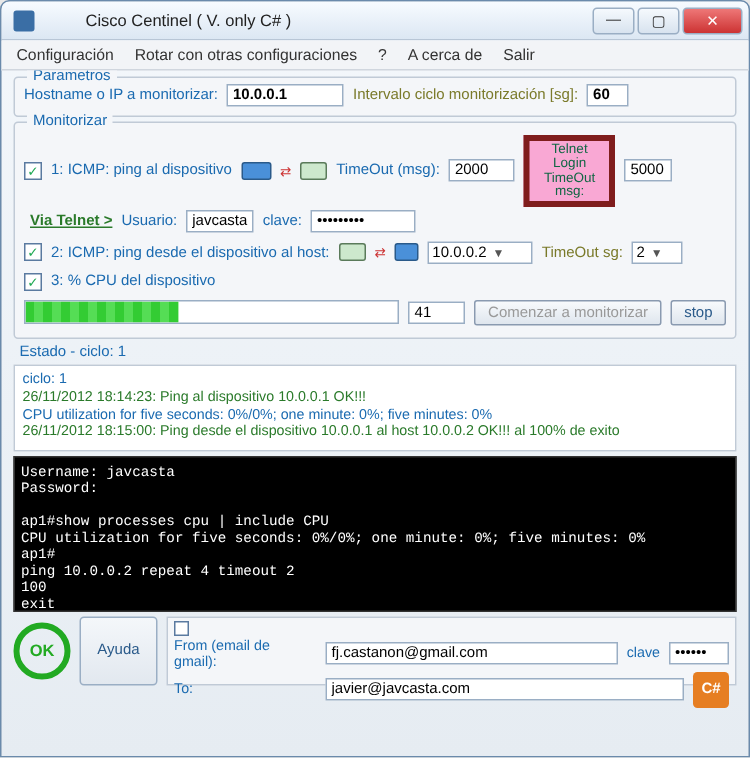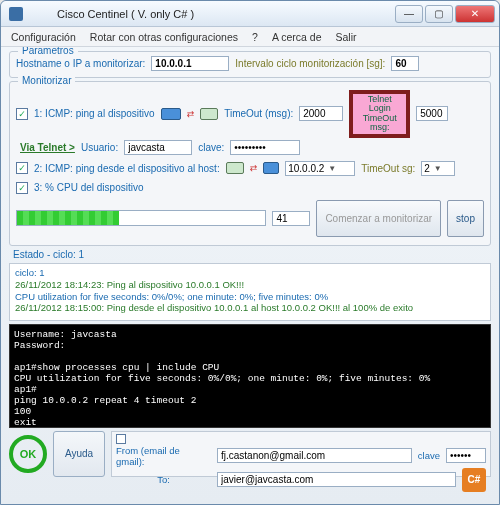--- a/index.html
+++ b/index.html
@@ -77,21 +77,21 @@
   input[type=text] {
     border:1px solid #9aaec4; padding:1px 3px; font-size:10px;
     background:#fff;
   }
   .checkbox {
     width:12px;height:12px;border:1px solid #5a7aa0;background:#fff;
     display:flex;align-items:center;justify-content:center;font-size:9px;color:#2a5;
   }
   .btn {
     border:1px solid #8a9ab0; background:linear-gradient(#f8fafc,#dfe6ee);
-    padding:12px 8px; border-radius:2px; font-size:10px; color:#333;
+    padding:2px 8px; border-radius:2px; font-size:10px; color:#333;
   }
   .btn.disabled { color:#999; }
   .minidev {
     width:18px;height:12px;border:1px solid #5a7a5a;background:#cde8cd;border-radius:2px;
   }
   .arrow-red { color:#c33; font-size:9px; }
   .progress-outer {
     flex:1; height:16px; border:1px solid #9aaec4; background:#fff;
     position:relative; overflow:hidden;
   }
@@ -199,21 +199,21 @@
           <div>Login</div>
           <div>TimeOut</div>
           <div>msg:</div>
         </div>
         <input type="text" style="width: 32px;" value="5000">
       </div>
 
       <div class="row" style="margin-top:2px;margin-left:4px">
         <span class="lbl-green">Via Telnet &gt;</span>
         <span class="lbl-blue">Usuario:</span>
-        <input type="text" style="width: 68px;" value="javcasta">
+        <input type="text" style="width: 45px;" value="javcasta">
         <span class="lbl-blue">clave:</span>
         <input type="text" style="width: 70px;" value="•••••••••">
       </div>
 
       <div class="row" style="margin-top:6px">
         <div class="checkbox">✓</div>
         <span class="lbl-blue">2: ICMP: ping desde el dispositivo al host:</span>
         <span class="minidev"></span>
         <span class="arrow-red">⇄</span>
         <span style="width:16px;height:12px;background:#4a90d9;border:1px solid #2a5a8a;border-radius:2px;"></span>
@@ -271,21 +271,21 @@
         <div class="row">
           <div class="checkbox" style="width:10px;height:10px"></div>
         </div>
         <div class="row">
           <span class="lbl-blue" style="width:95px">From (email de gmail):</span>
           <input type="text" style="flex: 1 1 0%;" value="fj.castanon@gmail.com">
           <span class="lbl-blue">clave</span>
           <input type="text" style="width: 40px;" value="••••••">
         </div>
         <div class="row">
-          <span class="lbl-blue" style="width:95px;text-align:center">To:</span>
+          <span class="lbl-blue" style="width:95px;text-align:left">To:</span>
           <input type="text" style="flex: 1 1 0%;" value="javier@javcasta.com">
           <div class="cslogo">C#</div>
         </div>
       </div>
     </div>
 
   </div>
 </div>
 
 </body></html>

